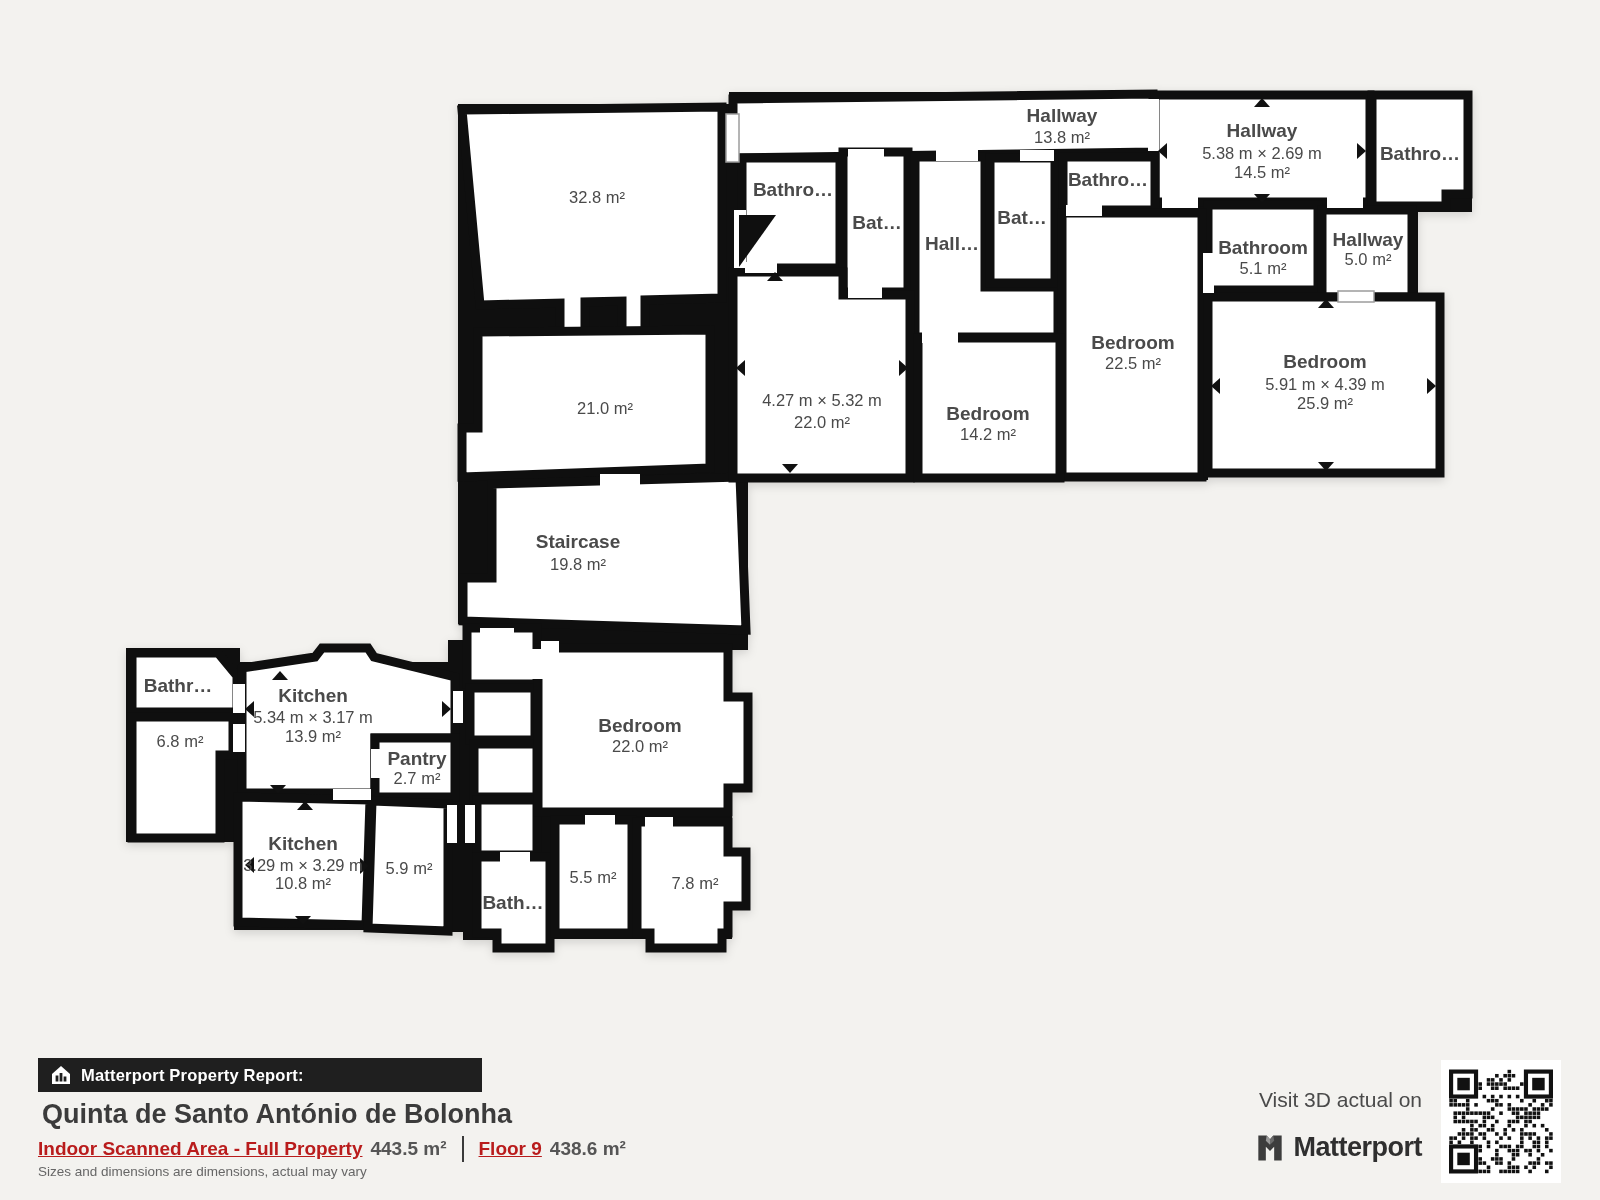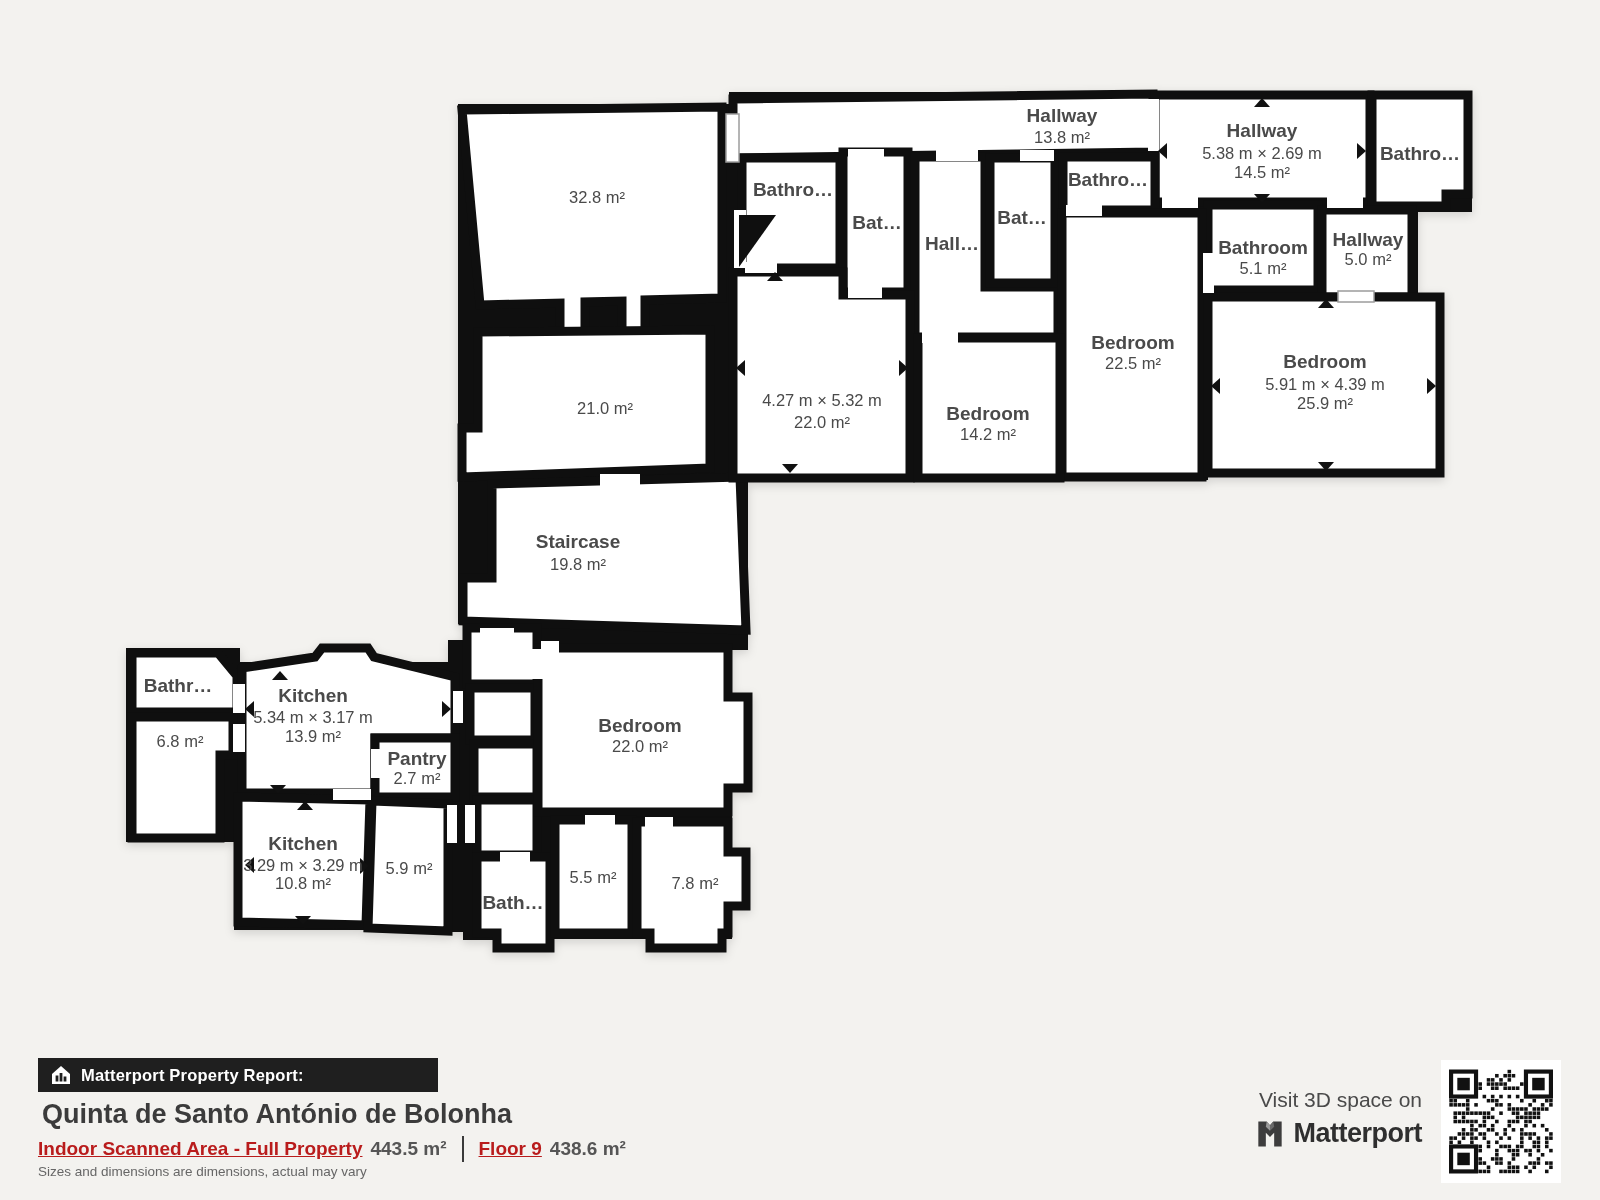--- a/index.html
+++ b/index.html
@@ -14,42 +14,42 @@
   .wf{fill:#0f0f0f;}
   .room{fill:#ffffff;stroke:#0f0f0f;stroke-width:9;stroke-linejoin:miter;}
   .door{fill:#ffffff;stroke:none;}
   .win{fill:#ffffff;stroke:#9c9c9c;stroke-width:1.5;}
   .arr{fill:#111111;}
   .lbl{fill:#4a4a4a;font-size:16.5px;text-anchor:middle;font-family:"Liberation Sans",sans-serif;}
   .lbl-name{fill:#4a4a4a;font-size:19px;font-weight:700;text-anchor:middle;font-family:"Liberation Sans",sans-serif;}
   #plan-svg{filter:drop-shadow(0 3px 5px rgba(0,0,0,0.14));}
   
   .report-bar{
-    position:absolute;left:38px;top:1058px;width:400px;height:34px;
+    position:absolute;left:38px;top:1058px;width:444px;height:34px;
     background:#1f1f1f;color:#ffffff;display:flex;align-items:center;
     font-size:16.5px;font-weight:700;letter-spacing:0.2px;
   }
   .report-bar .h-icon{margin:0 10px 0 13px;display:flex;align-items:center;}
   .prop-title{
     position:absolute;left:42px;top:1099px;font-size:27px;font-weight:700;color:#3b3b3b;
   }
   .info-line{
     position:absolute;left:38px;top:1136px;font-size:19px;color:#555;display:flex;align-items:center;
   }
   .info-line b{color:#b91c1c;font-weight:700;text-decoration:underline;}
   .info-line .val{margin-left:8px;color:#555;font-weight:700;}
   .divider{display:inline-block;width:0;height:26px;border-left:2px solid #3a3a3a;margin:0 15px;}
   .disclaimer{
     position:absolute;left:38px;top:1164px;font-size:13.5px;color:#666;
   }
   .cta{
     position:absolute;left:1180px;top:1088px;width:242px;text-align:right;
   }
   .visit-text{font-size:21px;color:#4a4a4a;}
-  .brand-row{margin-top:6px;display:flex;align-items:center;justify-content:flex-end;gap:9px;}
+  .brand-row{margin-top:20px;display:flex;align-items:center;justify-content:flex-end;gap:9px;}
   .brand-name{font-size:27px;font-weight:700;color:#2f2f2f;letter-spacing:-0.5px;}
   .qr-wrap{
     position:absolute;left:1441px;top:1060px;width:120px;height:123px;background:#ffffff;
   }
 </style>
 </head>
 <body>
 
 <div id="stage">
 
@@ -230,21 +230,21 @@
     <b>Indoor Scanned Area - Full Property</b>
     <span class="val">443.5 m²</span>
     <span class="divider"></span>
     <b>Floor 9</b>
     <span class="val">438.6 m²</span>
   </div>
 
   <div class="disclaimer">Sizes and dimensions are dimensions, actual may vary</div>
 
   <div class="cta">
-    <div class="visit-text">Visit 3D space on</div>
+    <div class="visit-text">Visit 3D actual on</div>
     <div class="brand-row">
       <span>
         <svg width="30" height="30" viewBox="0 0 36 36">
           <path d="M4,3 L14,3 L18,7.5 L22,3 L32,3 L32,33 L23,33 L23,16.5 L18,21.5 L13,16.5 L13,33 L4,33 Z" fill="#3d3d3d"></path>
           <path d="M14,3 L18,7.5 L18,14 L13,9.2 Z" fill="#9a9a9a"></path>
           <path d="M22,3 L18,7.5 L18,14 L23,9.2 Z" fill="#6b6b6b"></path>
         </svg>
       </span>
       <span class="brand-name">Matterport</span>
     </div>

